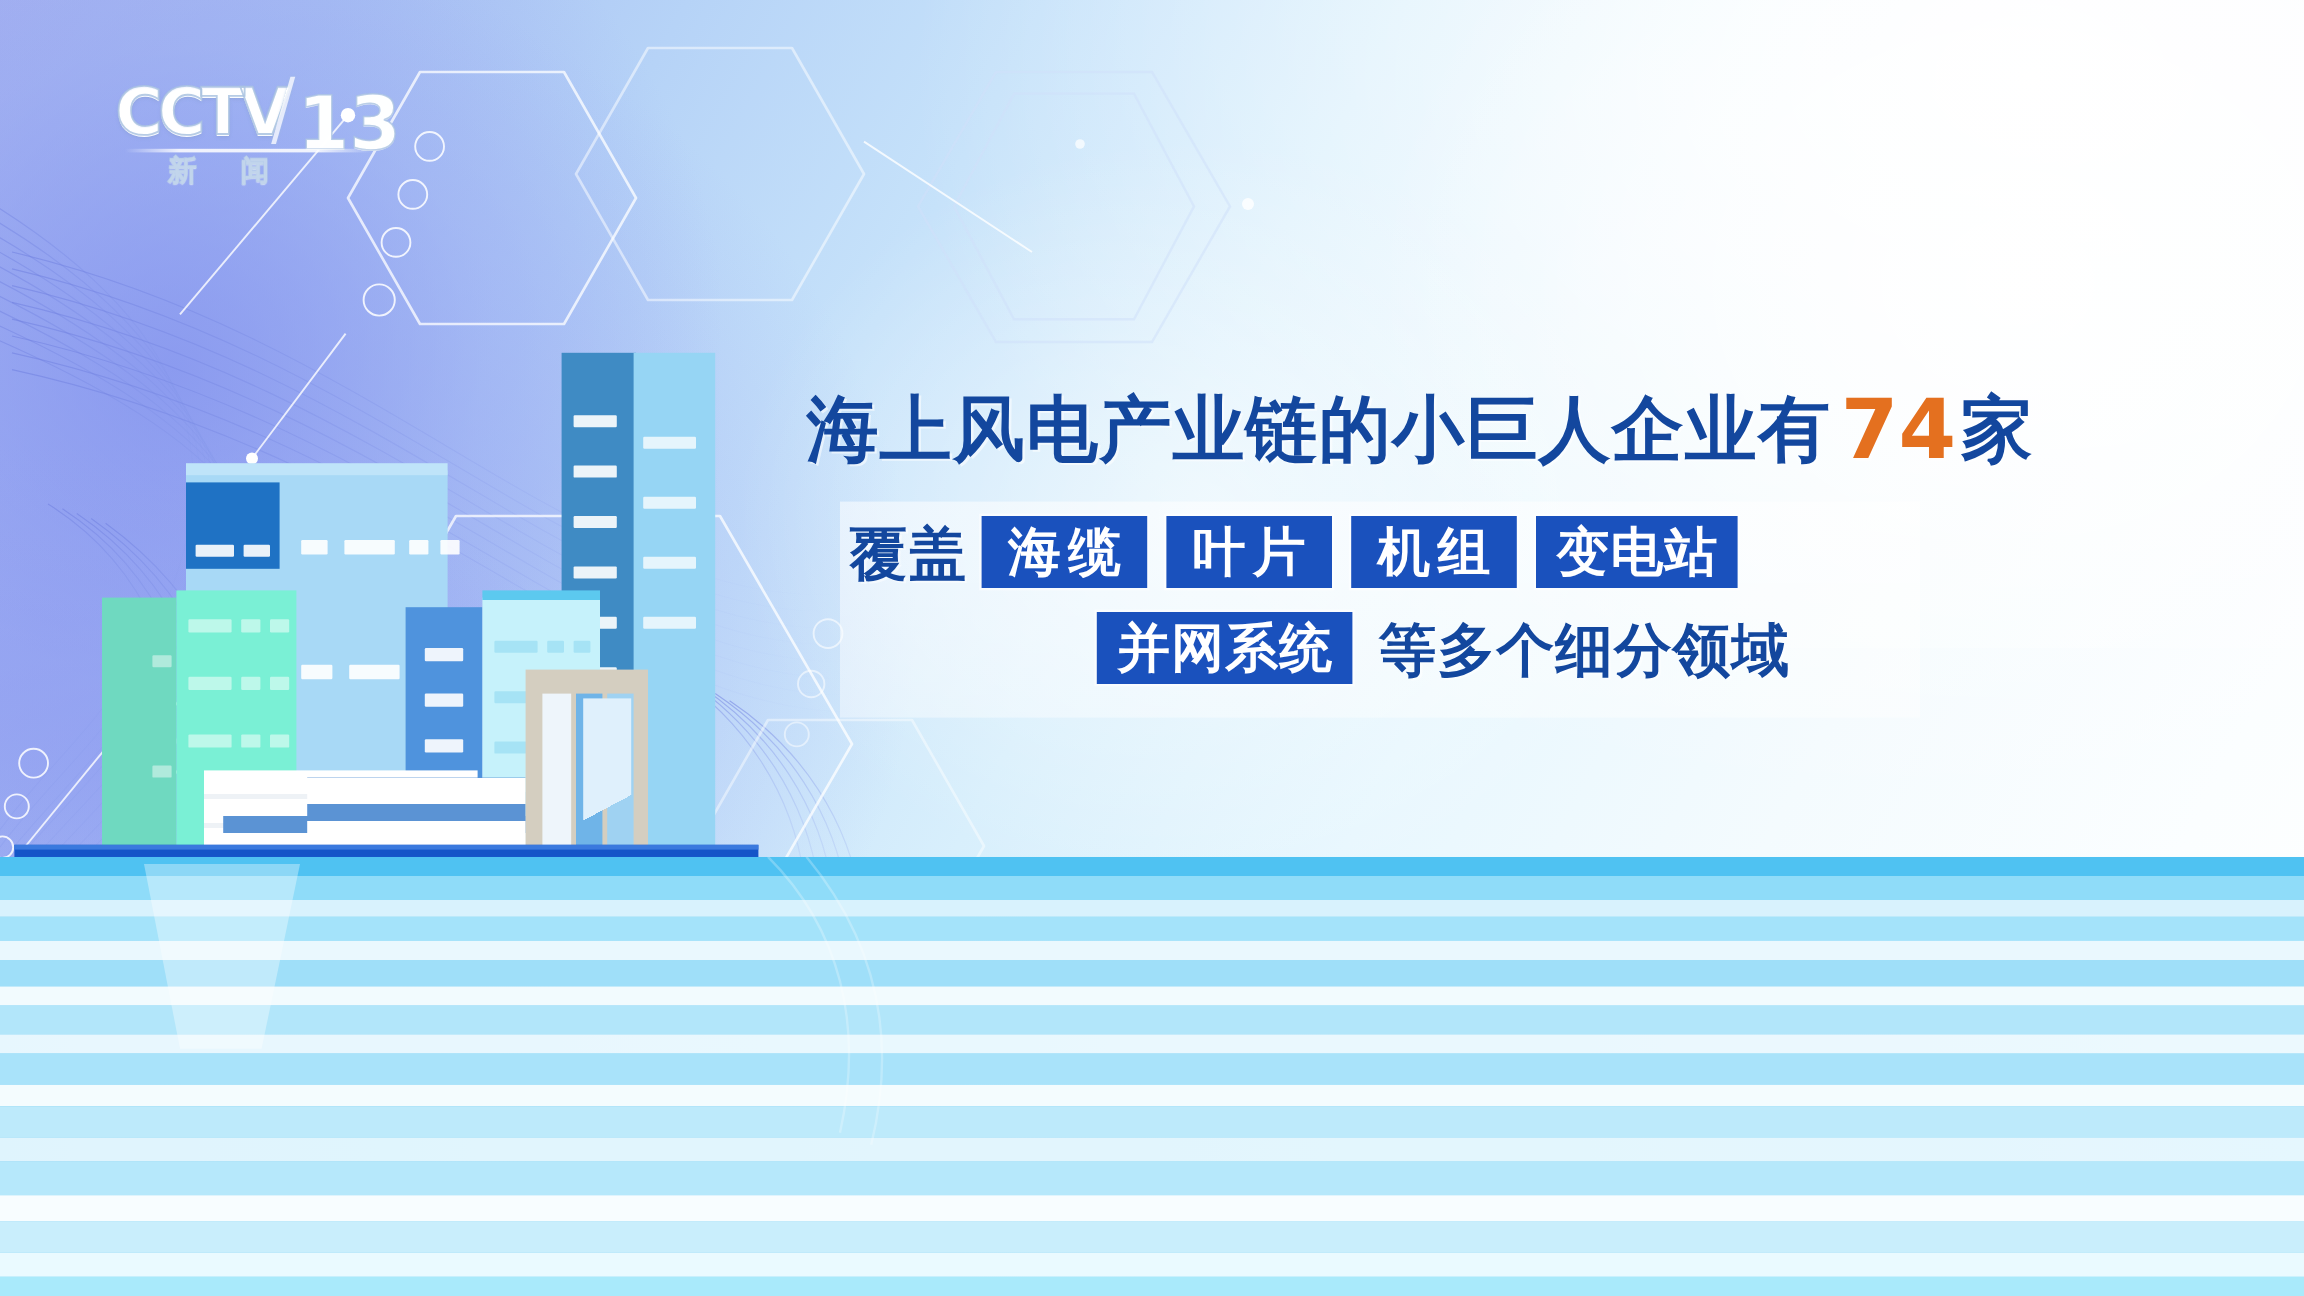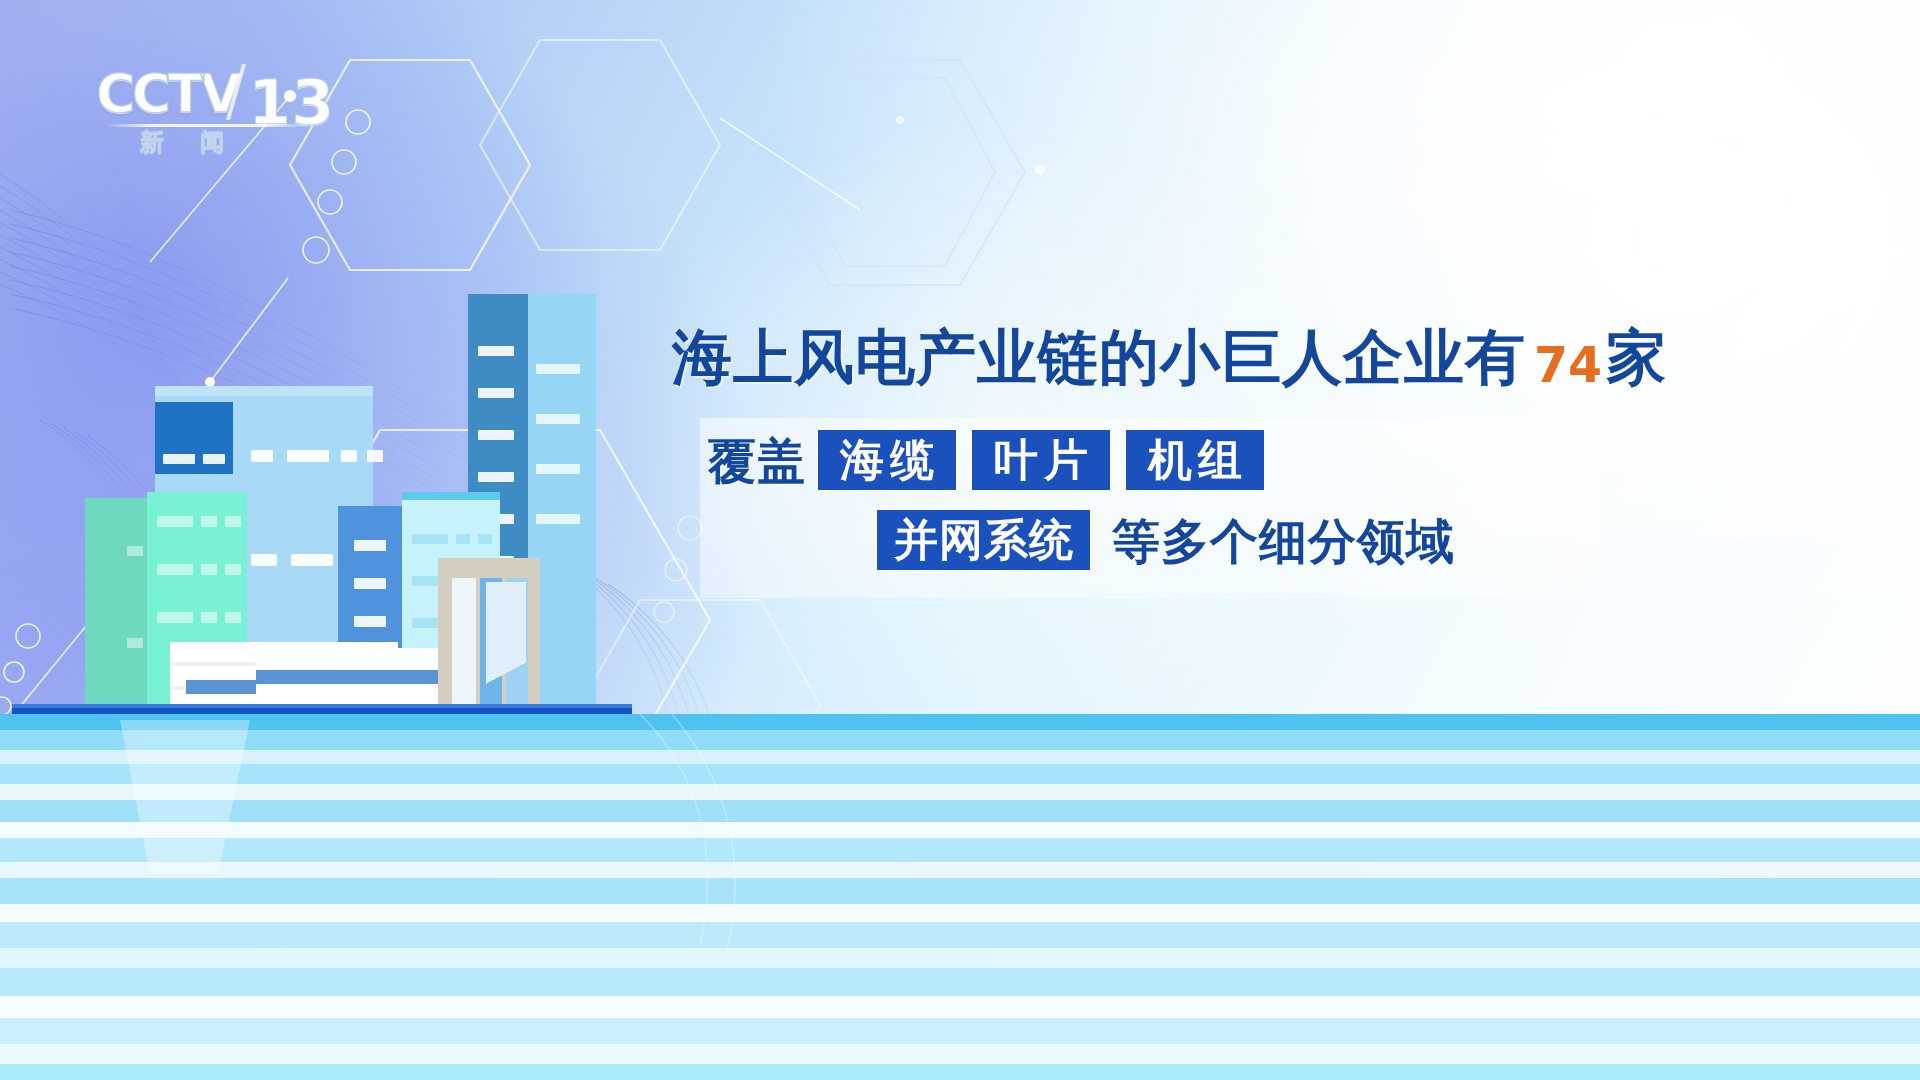--- a/index.html
+++ b/index.html
@@ -87,33 +87,33 @@
   
   #headline{
     position:absolute;left:672px;top:318px;
     white-space:nowrap;
     font-family:"DejaVu Sans","Liberation Sans",sans-serif;
     font-weight:bold;font-size:60px;letter-spacing:1px;
     color:#13479e;
     text-shadow:2px 2px 0 rgba(255,255,255,.55);
   }
   #headline .num{
-    font-size:49px;color:#e4701f;letter-spacing:0;
+    font-size:69px;color:#e4701f;letter-spacing:0;
     margin:0 4px 0 8px;vertical-align:-4px;
     text-shadow:2px 2px 0 rgba(255,255,255,.45);
   }
 
   
   #panel{
     position:absolute;left:700px;top:418px;width:900px;height:180px;
     background:linear-gradient(180deg,rgba(255,255,255,.55),rgba(255,255,255,.42));
   }
   .tagrow{display:flex;white-space:nowrap;}
   #row1{position:absolute;left:708px;top:430px;height:62px;}
-  #row2{position:absolute;left:833px;top:510px;height:62px;padding-left:44px;}
+  #row2{position:absolute;left:870px;top:510px;height:62px;padding-left:44px;}
   .plain{
     font-family:"DejaVu Sans","Liberation Sans",sans-serif;
     font-weight:bold;font-size:48px;color:#13479e;letter-spacing:1px;
     text-shadow:2px 2px 0 rgba(255,255,255,.5);
   }
   .chip{
     display:inline-flex;align-items:center;justify-content:center;
     background:#1a51bd;color:#ffffff;
     font-family:"DejaVu Sans","Liberation Sans",sans-serif;
     font-weight:bold;font-size:44px;
@@ -382,20 +382,21 @@
     <span>海上风电产业链的小巨人企业有</span><span class="num">74</span><span>家</span>
   </div>
 
   <div id="panel"></div>
 
   <div id="row1" class="tagrow">
     <span class="plain">覆盖</span>
     <span class="chip">海缆</span>
     <span class="chip">叶片</span>
     <span class="chip">机组</span>
+    <span class="chip tight">变电站</span>
   </div>
 
   <div id="row2" class="tagrow">
     <span class="chip tight">并网系统</span>
     <span class="plain">等多个细分领域</span>
   </div>
 
 </div>
 
 </body></html>

